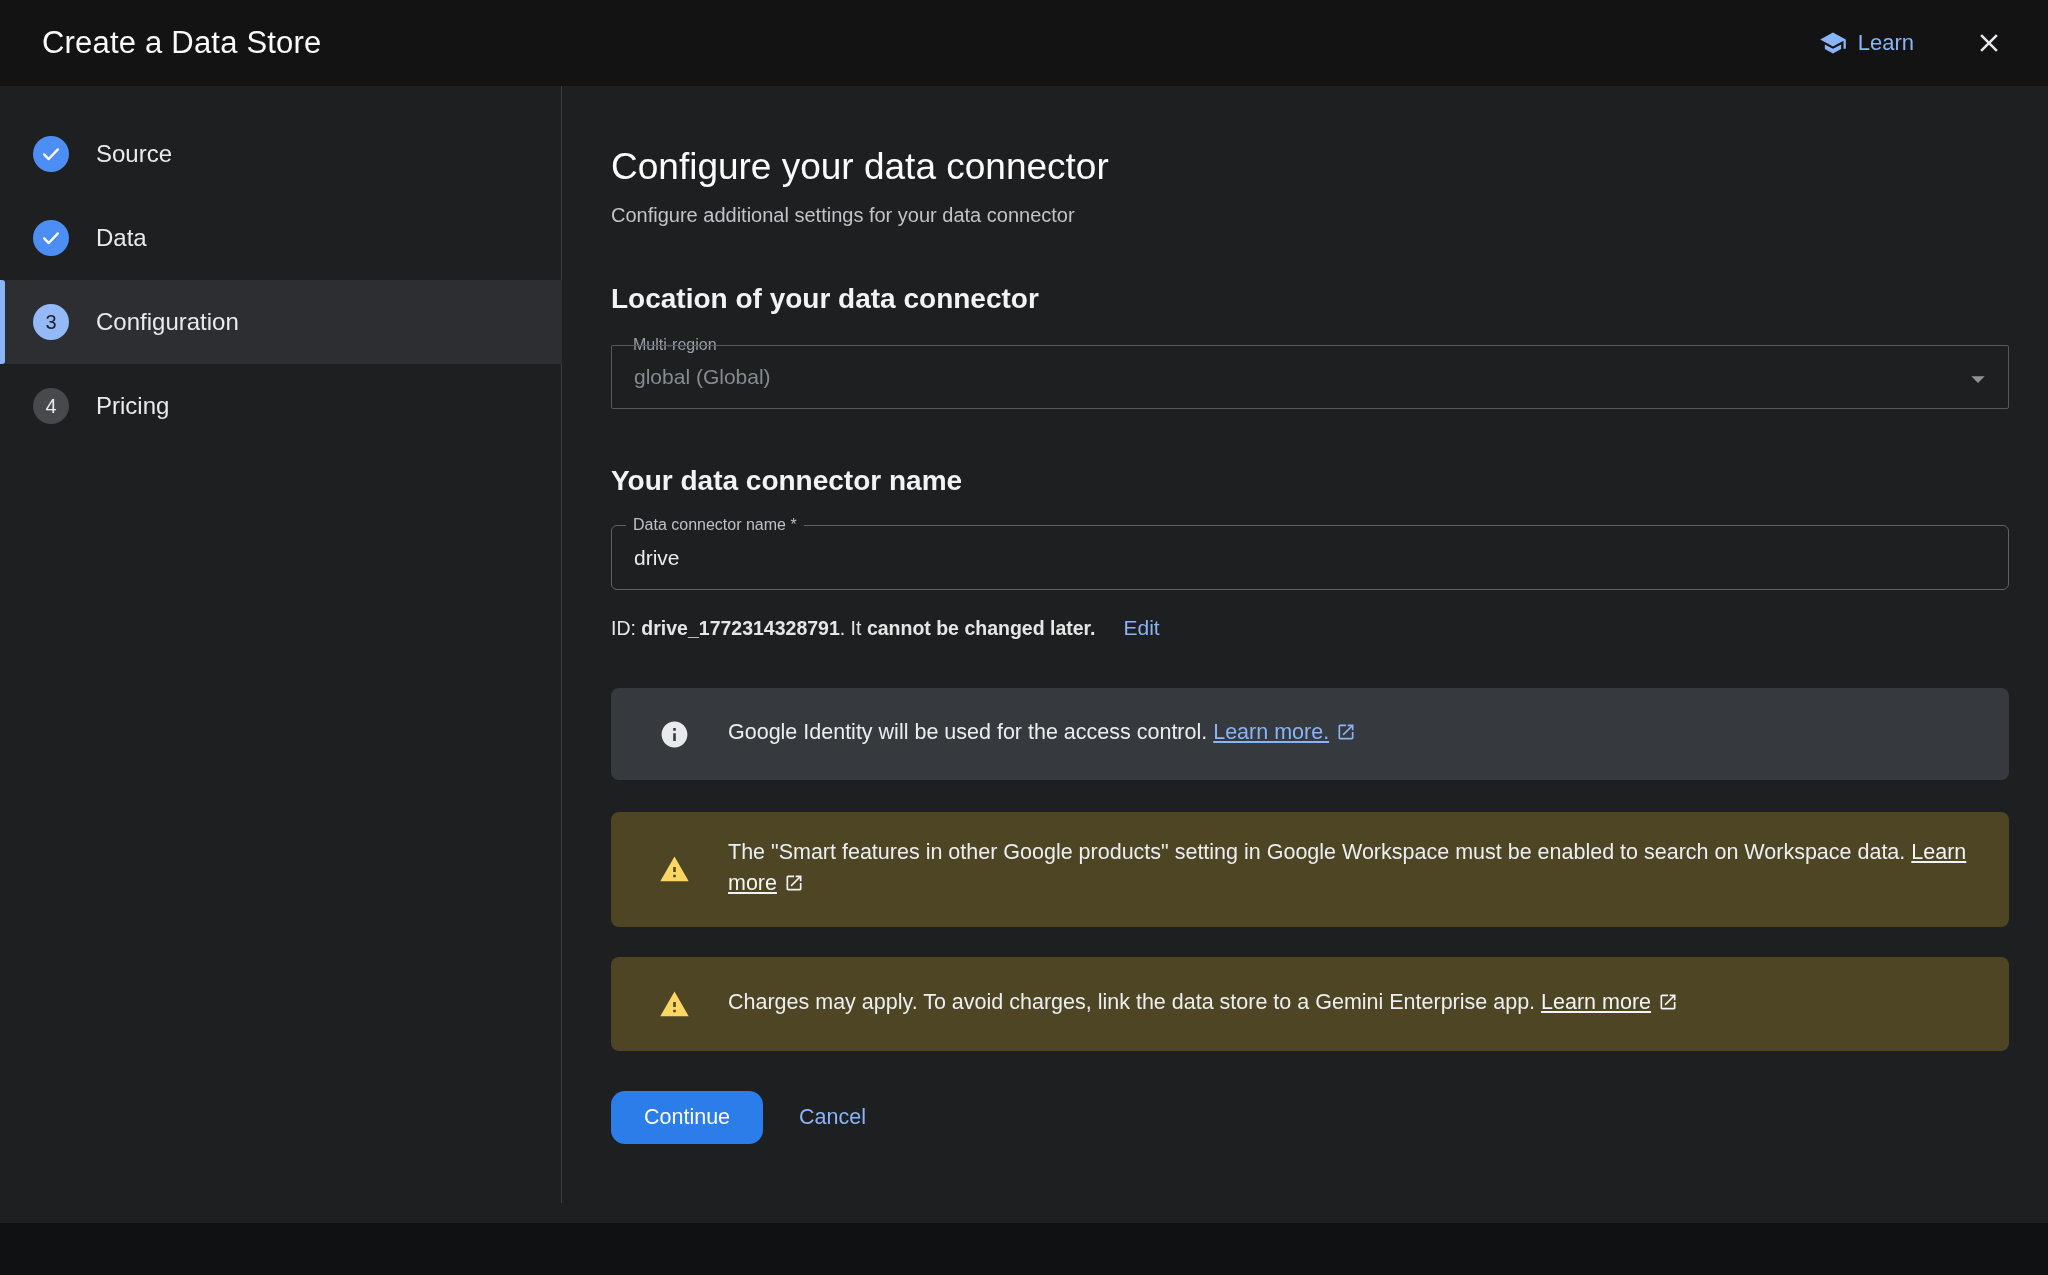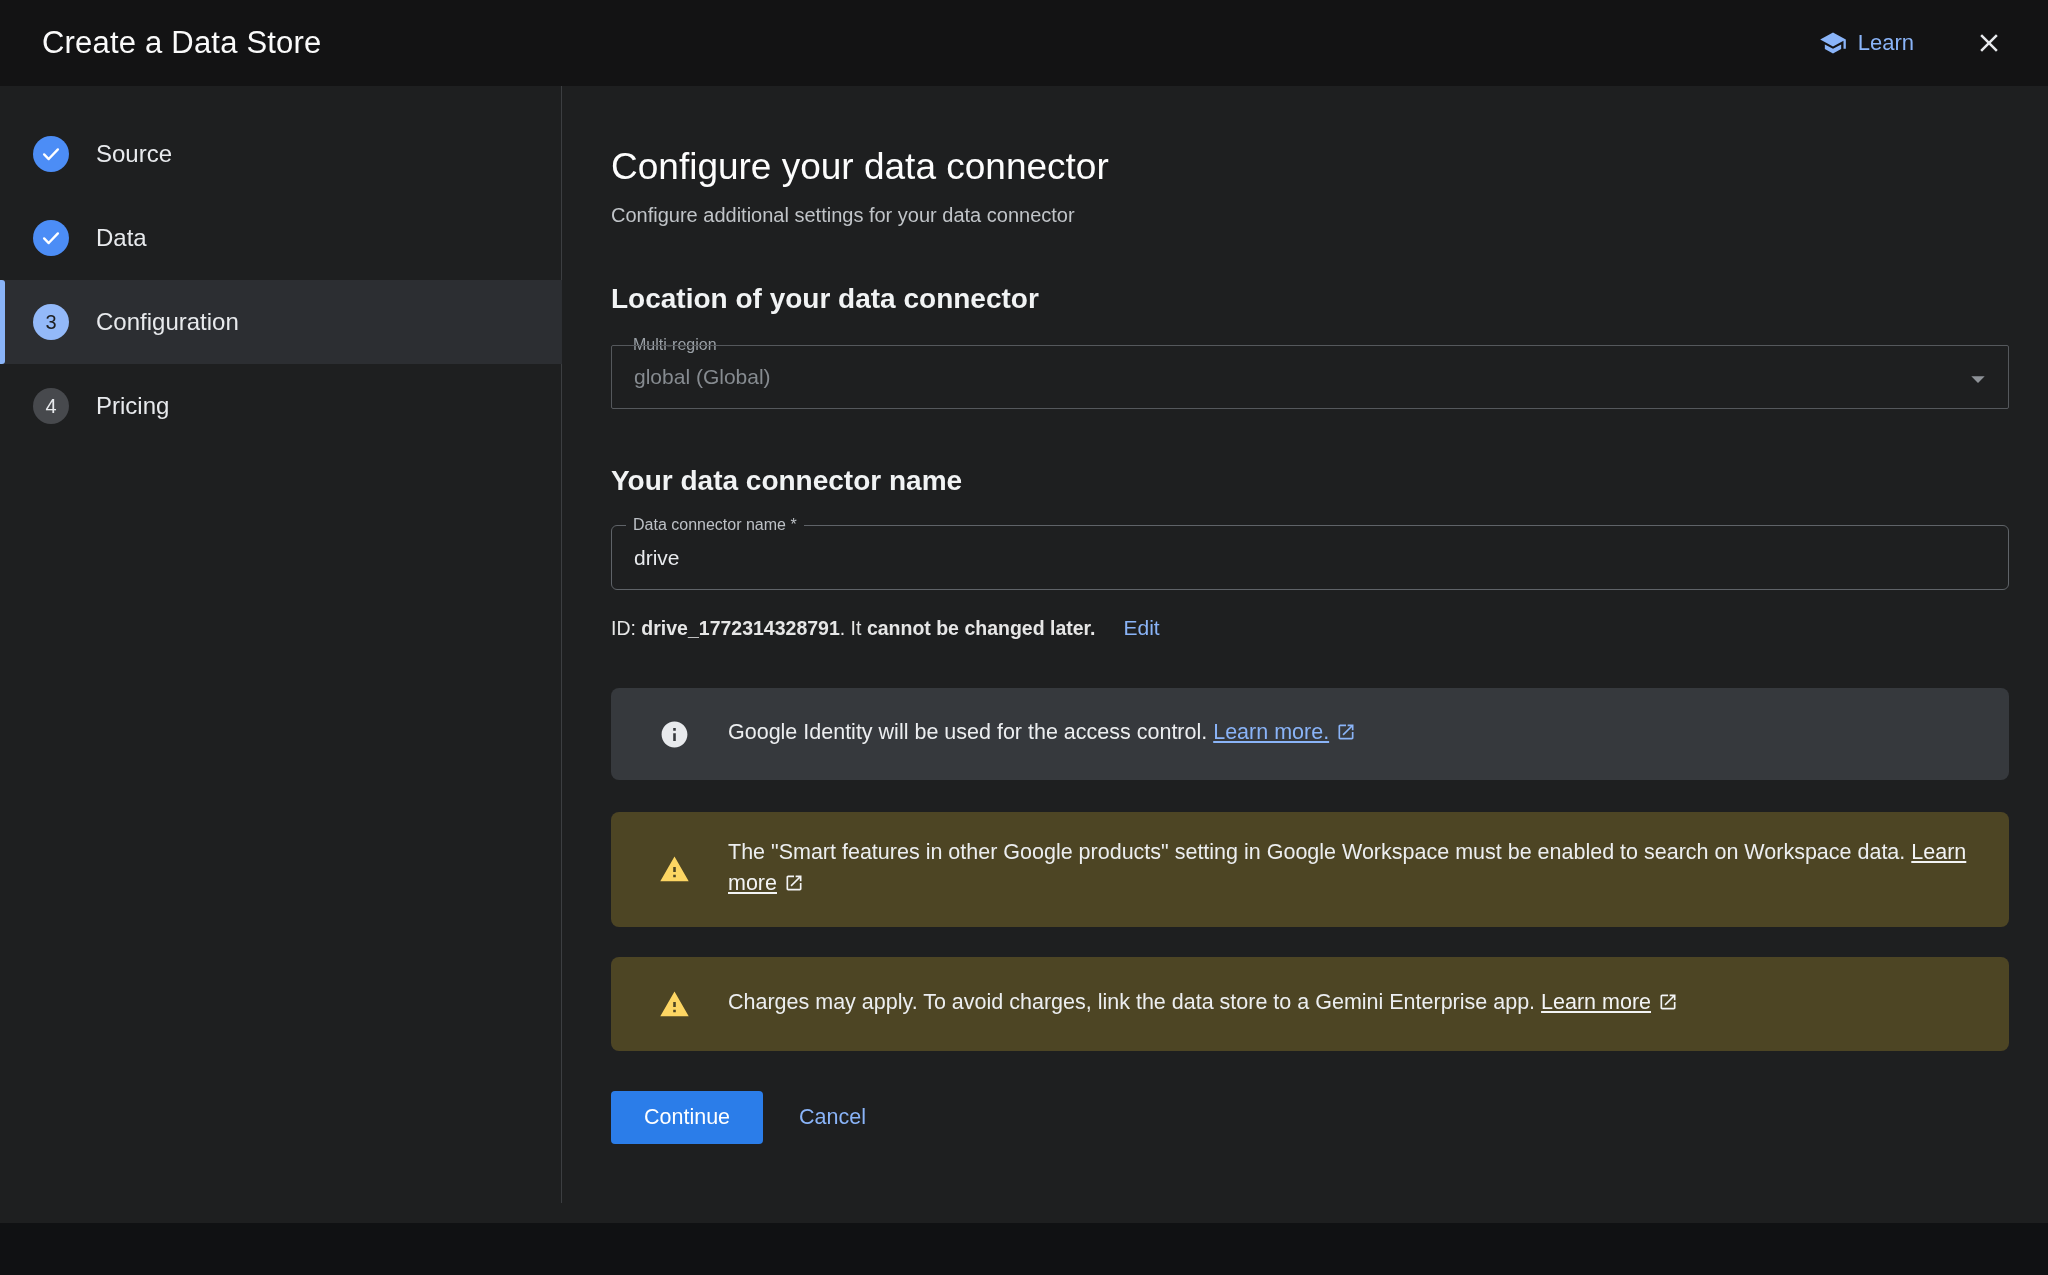--- a/index.html
+++ b/index.html
@@ -77,21 +77,21 @@
   .banner-warning.first { margin-top:32px; min-height:115px; }
   .banner-warning.second { margin-top:30px; min-height:94px; }
   .banner-text { margin-left:38px; font-size:21.5px; line-height:31px; color:#eceef0; max-width:1250px; }
   .banner-link { cursor:pointer; }
   .banner-info .banner-link { color:#8ab4f8; text-decoration:underline; }
   .banner-warning .banner-link { color:#f3f4f5; text-decoration:underline; }
   .ext-icon { display:inline-block; vertical-align:-3px; margin-left:7px; }
 
   .actions { margin-top:40px; display:flex; align-items:center; }
   .continue-btn {
-    height:53px; padding:0 33px; border:none; border-radius:4px; cursor:pointer;
+    height:53px; padding:0 33px; border:none; border-radius:14px; cursor:pointer;
     background:#2b7de9; color:#ffffff; font-size:21.5px; font-weight:500;
     font-family:"Liberation Sans", sans-serif;
   }
   .cancel-btn {
     margin-left:36px; background:none; border:none; cursor:pointer;
     color:#8ab4f8; font-size:21.5px; font-weight:500; font-family:"Liberation Sans", sans-serif;
   }
 </style>
 </head>
 <body>

